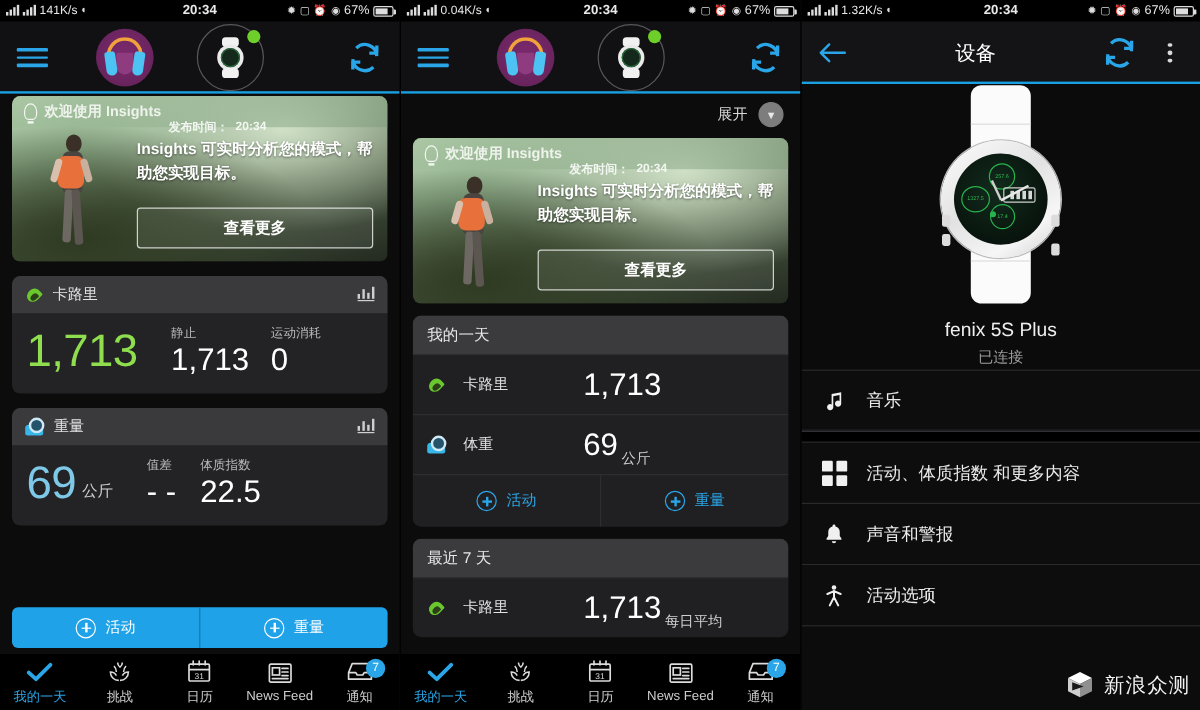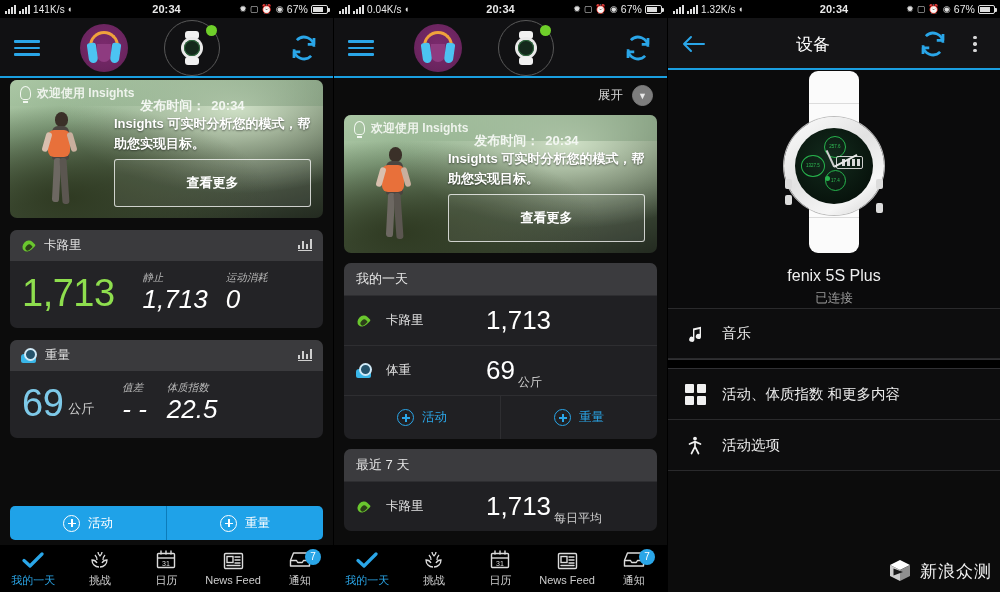--- a/index.html
+++ b/index.html
@@ -13,21 +13,21 @@
   .panel { position: relative; height: 592px; background: #0c0c0c; overflow: hidden; }
   .p1, .p2 { width: 334px; border-right: 1px solid #000; }
   .p3 { width: 332px; }
 
   
   .statusbar {
     height: 18px; background: #000; color: #e9e9e9;
     display: flex; align-items: center; font-size: 10.5px;
     padding: 0 5px; letter-spacing: .1px;
   }
-  .sb-left { display: flex; align-items: center; gap: 3px; flex: 1; }
+  .sb-left { display: flex; gap: 3px; flex: 1; }
   .sb-center { font-size: 11px; font-weight: 600; }
   .sb-right { display: flex; align-items: center; gap: 3px; flex: 1; justify-content: flex-end; }
   .sig { display: inline-flex; align-items: flex-end; gap: 1px; height: 9px; }
   .sig i { width: 2px; background: #ddd; display: block; }
   .sig i:nth-child(1){height:3px}.sig i:nth-child(2){height:5px}
   .sig i:nth-child(3){height:7px}.sig i:nth-child(4){height:9px}
   .net { font-size: 10px; }
   .batt {
     width: 17px; height: 9px; border: 1px solid #ddd; border-radius: 2px;
     position: relative; display: inline-block;
@@ -103,37 +103,37 @@
   .ins-head {
     height: 26px; display:flex; align-items:center; gap:6px; padding-left:10px;
     color:#eef3ec; font-size:12px;
     background: linear-gradient(90deg, rgba(160,190,155,.55), rgba(120,150,118,.45));
   }
   .bulb {
     width:11px; height:14px; border-radius:50% 50% 35% 35%; border:1.6px solid #f2f7f0;
     position:relative; flex:none;
   }
   .bulb::after{content:"";position:absolute;left:2px;bottom:-4px;width:5px;height:2.5px;background:#f2f7f0;}
-  .ins-time { font-size:13px; color:#f3f7f2;margin-top:25px; }
+  .ins-time { font-size:10px; color:#f3f7f2;margin-top:25px; }
   .hiker {
     position:absolute; left:24px; top:30px; width:62px; height:108px;
   }
   .hk-body{position:absolute;left:18px;top:16px;width:17px;height:34px;background:#4a4540;border-radius:6px 6px 3px 3px;}
   .hk-pack{position:absolute;left:14px;top:20px;width:22px;height:27px;background:#e8703a;border-radius:6px;}
   .hk-head{position:absolute;left:21px;top:2px;width:13px;height:15px;background:#3a3028;border-radius:50% 50% 45% 45%;}
   .hk-legL{position:absolute;left:19px;top:48px;width:7px;height:44px;background:#6d6862;border-radius:3px;transform:rotate(3deg);}
   .hk-legR{position:absolute;left:27px;top:48px;width:7px;height:46px;background:#5b5650;border-radius:3px;transform:rotate(-4deg);}
   .hk-armL{position:absolute;left:10px;top:22px;width:6px;height:20px;background:#d9bfae;border-radius:3px;transform:rotate(16deg);}
   .hk-armR{position:absolute;left:35px;top:22px;width:6px;height:20px;background:#c9af9e;border-radius:3px;transform:rotate(-16deg);}
   .ins-text {
     position:absolute; left:104px; right:12px; top:34px;
     color:#fff; font-size:13px; line-height:20px; text-shadow:0 1px 2px rgba(0,0,0,.5);
   }
   .ins-btn {
-    position:absolute; left:104px; right:12px; bottom:11px; height:48px;
+    position:absolute; left:104px; right:12px; bottom:11px; height:34px;
     border:1px solid rgba(255,255,255,.75); border-radius:3px;
     display:flex; align-items:center; justify-content:center;
     color:#fff; font-size:13px; background: rgba(255,255,255,.07); cursor:pointer;
   }
 
   
   .card { margin: 12px 10px 0 10px; border-radius:7px; overflow:hidden; background:#232326; }
   .card-head {
     height:31px; background:#3a3a3d; display:flex; align-items:center;
     padding:0 11px; gap:9px; color:#e4e4e4; font-size:12.5px;
@@ -155,21 +155,21 @@
     background:#2c3f18;border-radius:50% 10% 50% 50%;transform:rotate(45deg);
   }
   .scale { width:15px; height:15px; position:relative; flex:none;}
   .scale::before{content:"";position:absolute;left:0;bottom:0;width:15px;height:9px;background:#39b6e8;border-radius:3px 3px 2px 2px;}
   .scale::after{content:"";position:absolute;left:3px;top:0;width:9px;height:9px;border-radius:50%;border:2px solid #cfe9f7;background:#25536b;}
   .card-body { display:flex; align-items:flex-end; padding:10px 12px 16px 12px; }
   .big { font-size:38px; line-height:38px; font-weight:300; letter-spacing:-.5px;}
   .big.green { color:#8ede4e; }
   .big.blue { color:#7ec9e8; }
   .unit { font-size:13px; color:#cfcfcf; margin-left:5px; margin-bottom:4px;}
-  .sub-col { margin-left: 28px; font-style: italic; }
+  .sub-col { margin-left: 28px; }
   .sub-lbl { font-size:10.5px; color:#b9b9b9; margin-bottom:1px;}
   .sub-val { font-size:26px; line-height:26px; color:#fff; font-weight:300;}
   .sub-row { display:flex; align-items:flex-end; gap:8px;}
 
   
   .actionbar {
     position:absolute; left:10px; right:10px; bottom:52px; height:34px;
     background:#1fa2e8; border-radius:5px; display:flex; overflow:hidden;
   }
   .actionbar .act {
@@ -768,20 +768,28 @@
               <i></i>
               <i></i>
               <i></i>
               <i></i>
             </span>
         </span>
         <span>活动、体质指数 和更多内容</span>
       </div>
       <div class="menu-item">
         <span class="m-ic">
+          <svg width="16" height="18" viewBox="0 0 16 18" fill="#f0f0f0">
+              <path d="M8 1a1.2 1.2 0 0 1 1.2 1.2v.5A4.8 4.8 0 0 1 12.8 7.3v3.4l1.4 2.1v.9H1.8v-.9l1.4-2.1V7.3A4.8 4.8 0 0 1 6.8 2.7v-.5A1.2 1.2 0 0 1 8 1zM6.2 15h3.6a1.8 1.8 0 0 1-3.6 0z"></path>
+            </svg>
+        </span>
+        <span>声音和警报</span>
+      </div>
+      <div class="menu-item">
+        <span class="m-ic">
           <svg width="16" height="19" viewBox="0 0 16 19" fill="none" stroke="#f0f0f0" stroke-width="1.7" stroke-linecap="round">
             <circle cx="8" cy="2.6" r="1.9" fill="#f0f0f0" stroke="none"></circle>
             <path d="M8 5.6v5M8 5.6 2.5 8M8 5.6 13.5 8M8 10.6 4.5 17.5M8 10.6l3.5 6.9"></path>
           </svg>
         </span>
         <span>活动选项</span>
       </div>
     </div>
 
     <div class="watermark">

